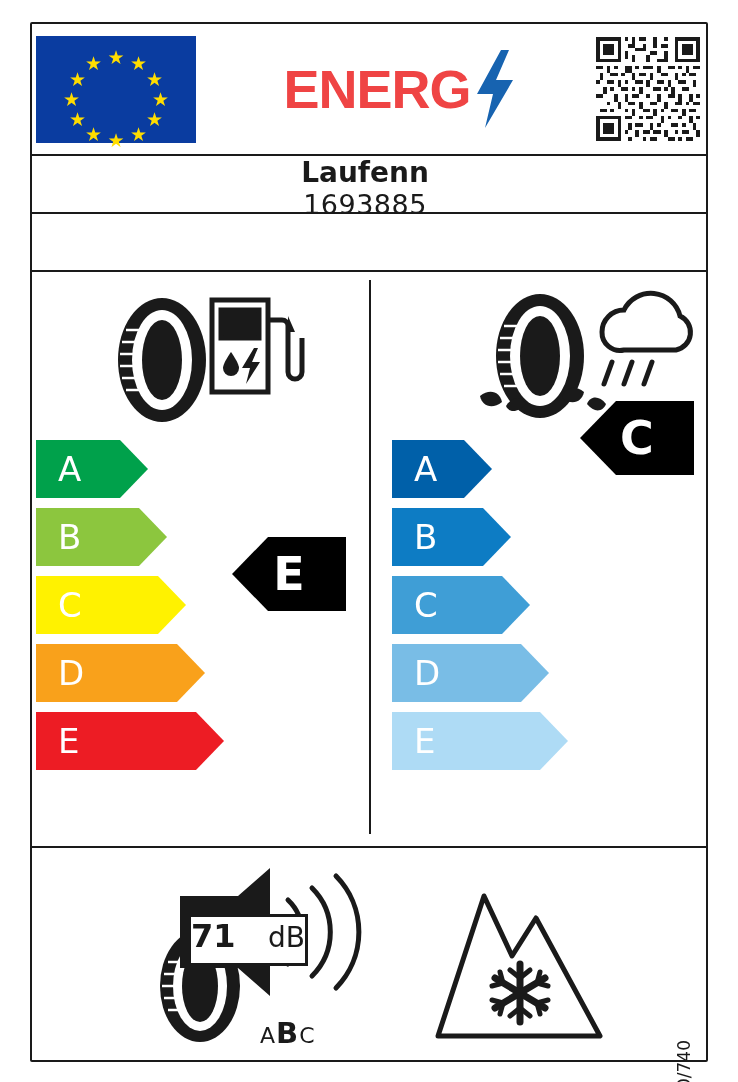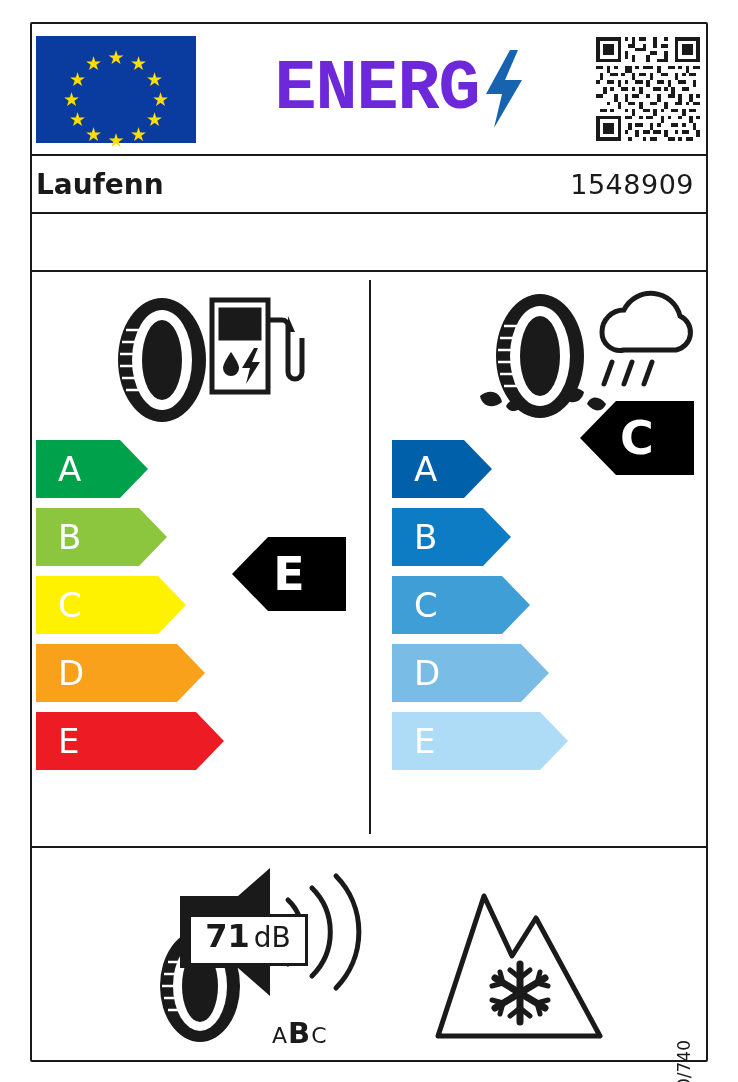--- a/index.html
+++ b/index.html
@@ -48,25 +48,25 @@
     text-align: center;
   }
   .energ-word {
     flex: 1;
     display: flex;
     align-items: center;
     justify-content: center;
     padding-left: 6px;
   }
   .energ-word .txt {
-    font-size: 70px;
+    font-size: 54px;
     font-weight: 700;
     letter-spacing: -1px;
-    color: #6d28d9;
-    font-family: Liberation Mono, monospace;
+    color: #ef4444;
+    font-family: Liberation Sans, sans-serif;
   }
   .bolt {
     margin-left: 4px;
     width: 40px; height: 78px;
     position: relative;
   }
   .qr {
     width: 104px; height: 104px;
     margin-right: 6px;
     flex: none;
@@ -81,20 +81,21 @@
     background: #1a1a1a;
   }
   .brand-row {
     position: absolute;
     left: 32px; top: 156px;
     width: 674px; height: 56px;
     display: flex;
     align-items: center;
     justify-content: space-between;
     padding: 0 12px 0 4px;
+    flex-direction: column;
   }
   .brand-name {
     font-size: 28px;
     font-weight: 700;
     letter-spacing: 0px;
   }
   .sku {
     font-size: 27px;
     font-weight: 400;
     letter-spacing: 0.5px;
@@ -210,31 +211,30 @@
     width: 180px; height: 170px;
   }
   .db-box {
     position: absolute;
     left: 56px; top: 48px;
     width: 120px; height: 52px;
     border: 3px solid #1a1a1a;
     background: #fff;
     display: flex;
     align-items: baseline;
-    justify-content: center;
+    justify-content: space-between;
     gap: 4px;
   }
   .db-val { font-size: 32px; font-weight: 700; }
   .db-unit { font-size: 28px; font-weight: 400; }
   .abc {
     position: absolute;
     left: 128px; top: 150px;
     font-size: 22px;
     letter-spacing: 1px;
-    margin-left: 12px;
   }
   .abc b { font-size: 29px; font-weight: 700; }
 
   .sidecode {
     position: absolute;
     right: 12px;
     bottom: 20px;
     font-size: 17px;
     transform: rotate(-90deg);
     transform-origin: 100% 100%;
@@ -410,21 +410,21 @@
       </svg>
     </div>
   </div>
 
   <div class="rule" style="top:154px;"></div>
   <div class="rule" style="top:212px;"></div>
   <div class="rule" style="top:270px;"></div>
 
   <div class="brand-row">
     <span class="brand-name">Laufenn</span>
-    <span class="sku">1548909</span>
+    <span class="sku">1693885</span>
   </div>
 
 
   <div class="mid">
     <div class="vdiv"></div>
 
     <div class="pictos-left">
       <svg width="220" height="140" viewBox="0 0 220 140">
         <g fill="#1a1a1a">
           <ellipse cx="62" cy="70" rx="44" ry="62" fill="#1a1a1a"></ellipse>

